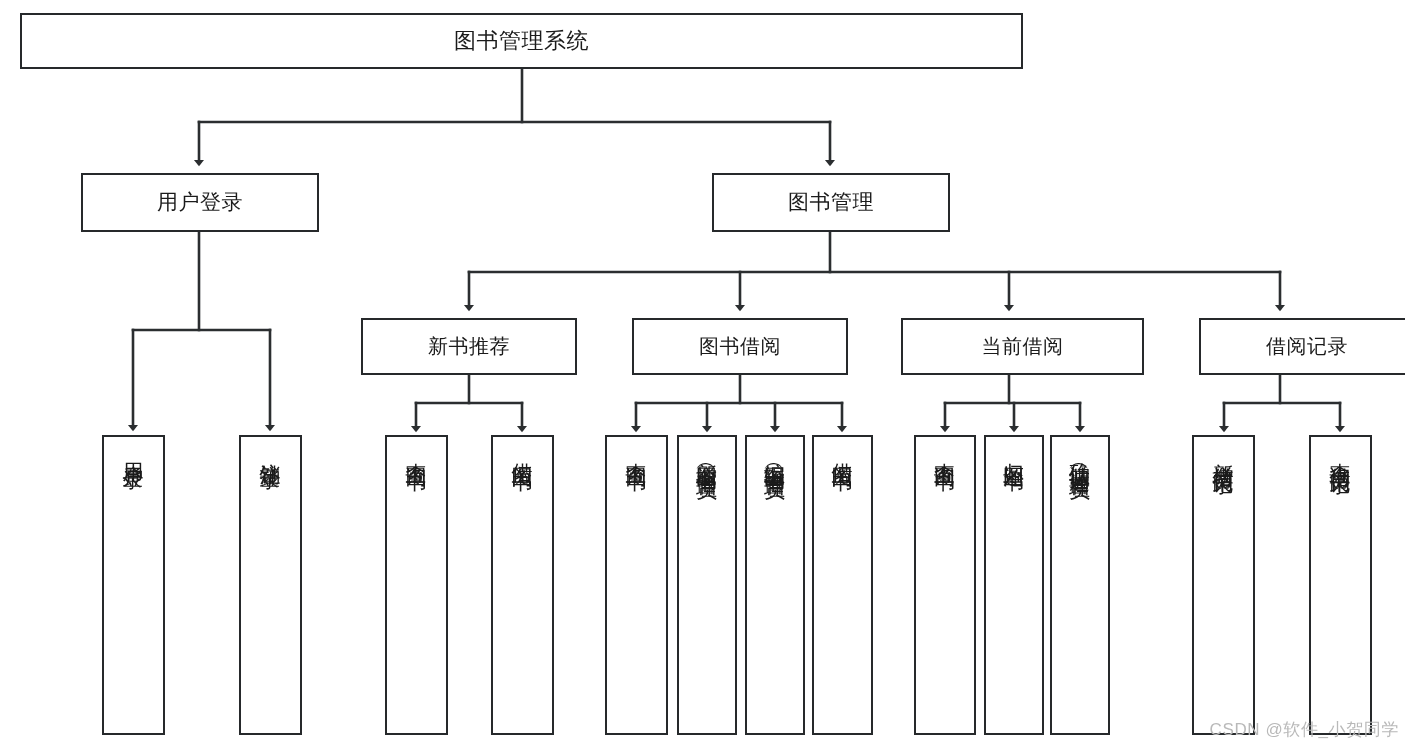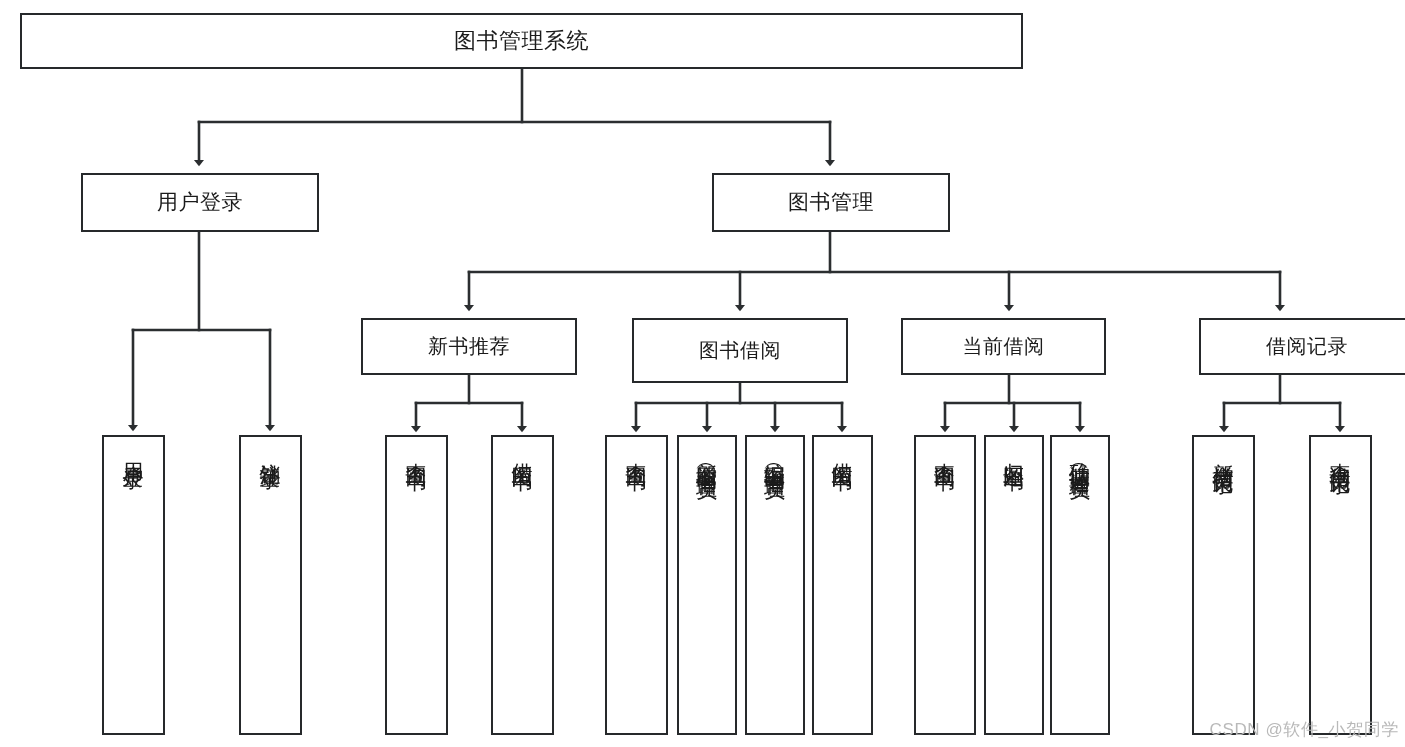--- a/index.html
+++ b/index.html
@@ -143,25 +143,25 @@
   </div>
 
   <div class="node level1" style="left:712px; top:173px; width:238px; height:59px;">
     <span class="label">图书管理</span>
   </div>
 
   <div class="node level2" style="left:361px; top:318px; width:216px; height:57px;">
     <span class="label">新书推荐</span>
   </div>
 
-  <div class="node level2" style="left:632px; top:318px; width:216px; height:65px;">
+  <div class="node level2" style="left:632px; top:318px; width:216px; height:57px;">
     <span class="label">图书借阅</span>
   </div>
 
-  <div class="node level2" style="left:901px; top:318px; width:205px; height:57px;">
+  <div class="node level2" style="left:901px; top:318px; width:243px; height:57px;">
     <span class="label">当前借阅</span>
   </div>
 
   <div class="node level2" style="left:1199px; top:318px; width:216px; height:57px;">
     <span class="label">借阅记录</span>
   </div>
 
   <div class="node leaf" style="left:102px; top:435px; width:63px; height:300px;">
     <span class="label">用户登录</span>
   </div>

